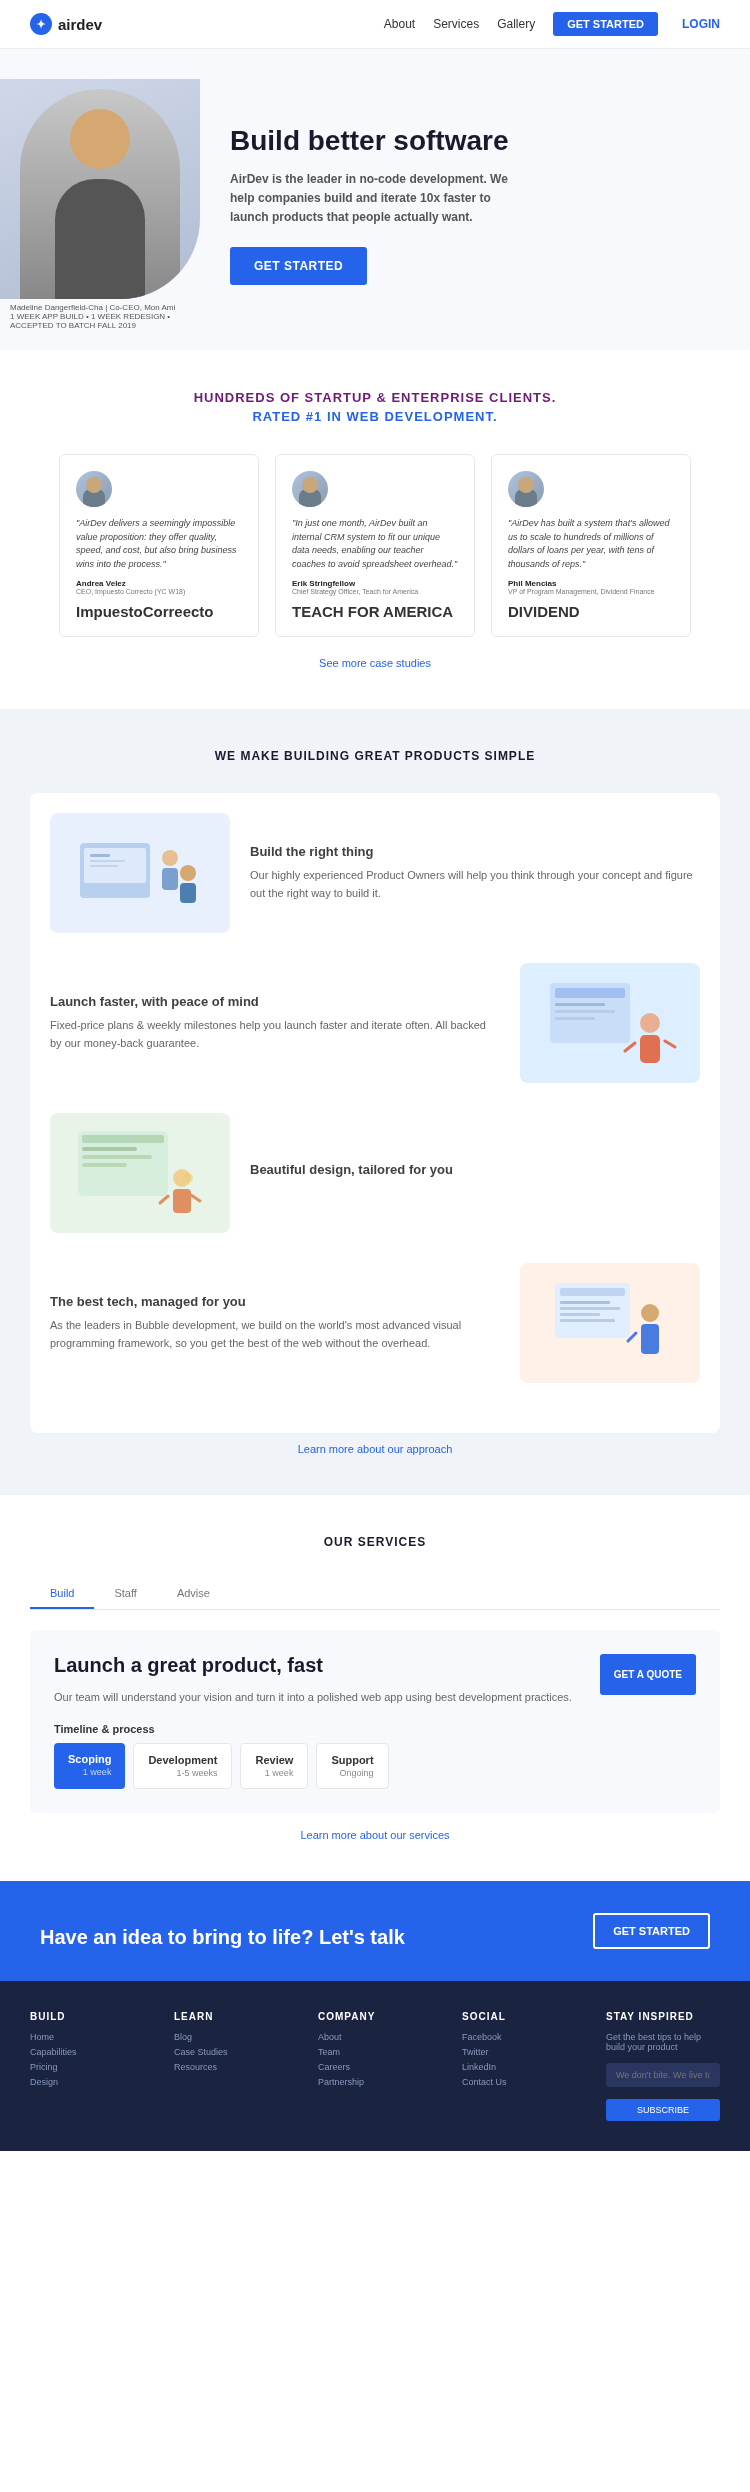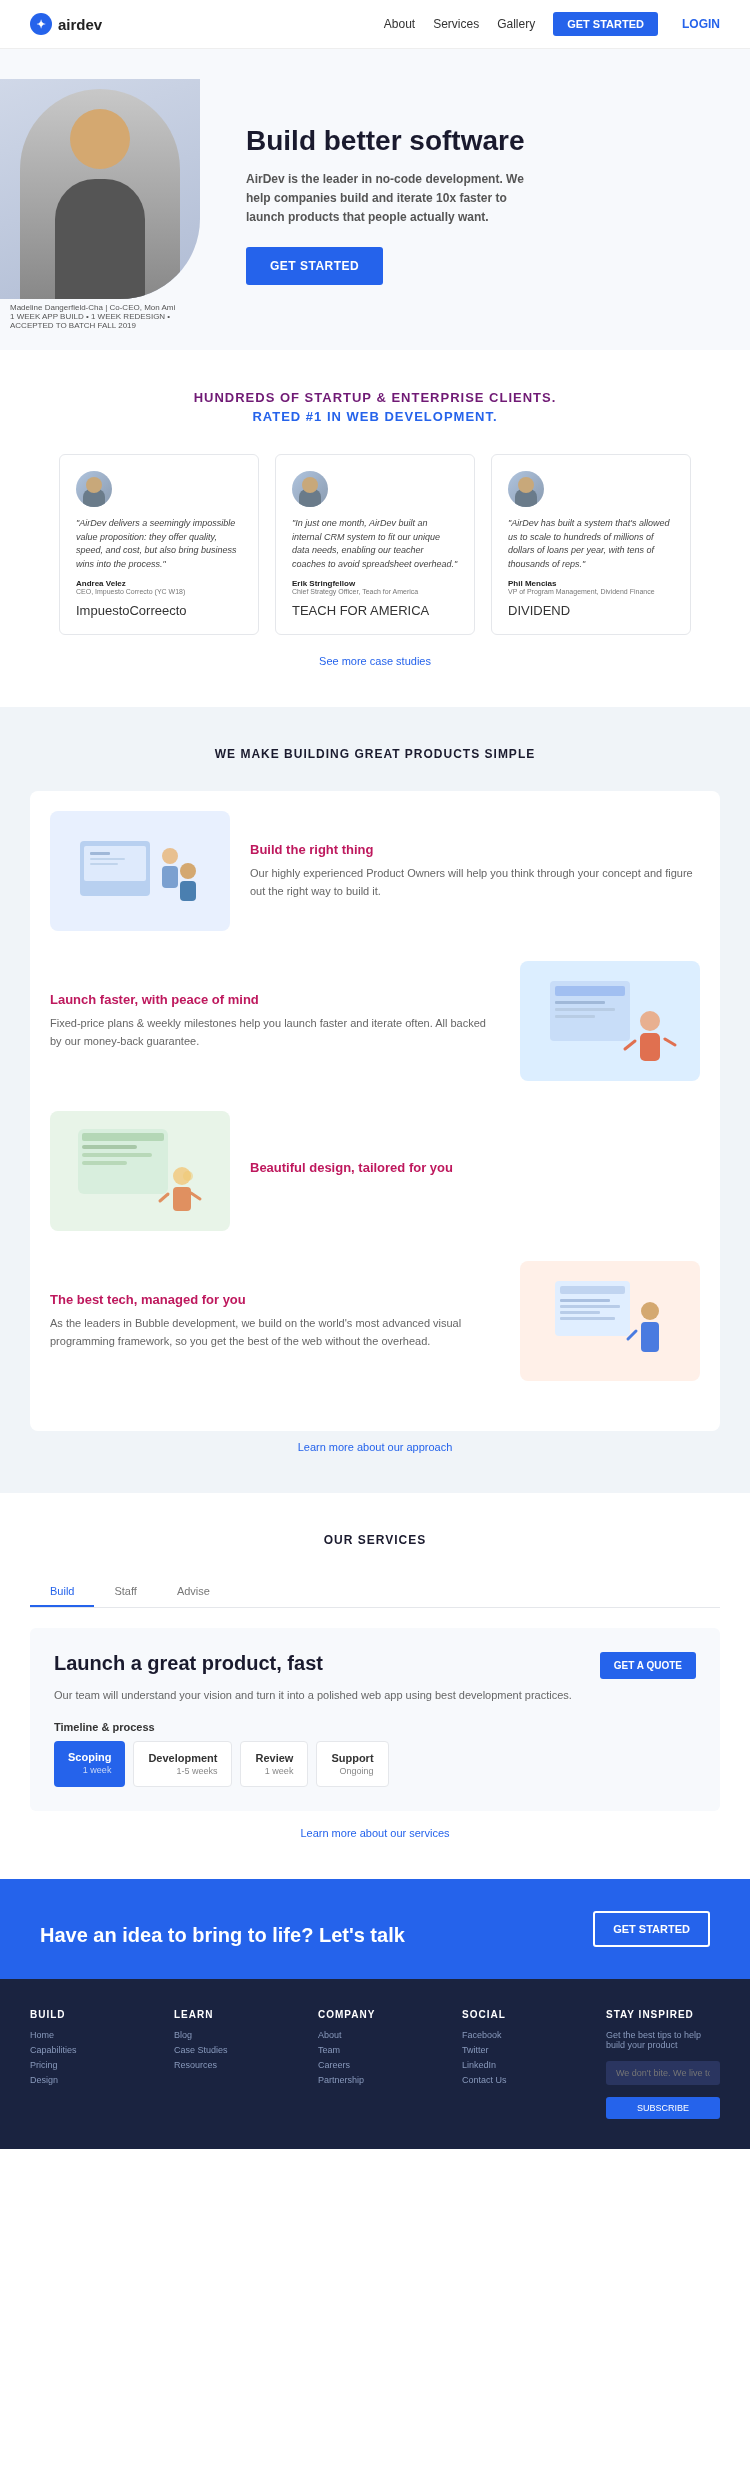--- a/index.html
+++ b/index.html
@@ -47,21 +47,21 @@
     }
     .hero-person::before {
       content: '';
       position: absolute; top: 20px; left: 50%; transform: translateX(-50%);
       width: 60px; height: 60px;
       background: #d4a870;
       border-radius: 50%;
       z-index: 1;
     }
     .hero-caption { font-size: 8px; color: #555; padding: 4px 0 0 10px; }
-    .hero-content { flex: 1; padding: 0 46px; }
+    .hero-content { flex: 1; padding: 0 30px; }
     .hero-title { font-size: 28px; font-weight: bold; color: #1a1a2e; line-height: 1.2; margin-bottom: 12px; }
     .hero-desc { font-size: 12px; color: #555; line-height: 1.6; margin-bottom: 20px; max-width: 300px; font-weight: bold; }
     .hero-btn { background: #2563eb; color: #fff; font-size: 12px; font-weight: bold; padding: 12px 24px; border-radius: 3px; border: none; cursor: pointer; letter-spacing: 0.5px; }
 
     
     .social-proof { padding: 40px 30px; text-align: center; background: #fff; }
     .social-proof-title { font-size: 13px; font-weight: bold; color: #701a75; letter-spacing: 1px; margin-bottom: 4px; }
     .social-proof-subtitle { font-size: 13px; font-weight: bold; color: #2563eb; letter-spacing: 1px; margin-bottom: 30px; }
     .testimonials { display: flex; gap: 16px; justify-content: center; }
     .testimonial-card {
@@ -77,53 +77,53 @@
       content: ''; position: absolute; bottom: 0; left: 50%; transform: translateX(-50%);
       width: 22px; height: 18px; background: #6a7b8a; border-radius: 8px 8px 0 0;
     }
     .testimonial-avatar::before {
       content: ''; position: absolute; top: 6px; left: 50%; transform: translateX(-50%);
       width: 16px; height: 16px; background: #c8a87a; border-radius: 50%; z-index: 1;
     }
     .testimonial-text { font-size: 9px; color: #444; line-height: 1.5; margin-bottom: 8px; font-style: italic; }
     .testimonial-name { font-size: 8px; font-weight: bold; color: #222; }
     .testimonial-role { font-size: 7px; color: #777; }
-    .testimonial-logo { margin-top: 8px; font-size: 13px; color: #333; font-weight: normal; }
+    .testimonial-logo { margin-top: 8px; font-size: 15px; color: #333; font-weight: bold; }
     .see-more { margin-top: 20px; font-size: 11px; color: #2563eb; }
 
     
     .we-make { padding: 40px 30px; background: #f0f4f8; }
     .section-title { font-size: 12px; font-weight: bold; color: #1a1a2e; letter-spacing: 1px; text-align: center; margin-bottom: 30px; }
     .features-card { background: #fff; border-radius: 8px; padding: 20px; }
     .feature-row { display: flex; align-items: center; margin-bottom: 30px; gap: 20px; }
     .feature-row.reverse { flex-direction: row-reverse; }
     .feature-illustration {
       width: 180px; height: 120px; flex-shrink: 0;
       background: #e8f0fe; border-radius: 8px;
       display: flex; align-items: center; justify-content: center;
       position: relative; overflow: hidden;
     }
     .feature-content { flex: 1; }
-    .feature-title { font-size: 13px; font-weight: bold; color: #be185d; margin-bottom: 8px; }
+    .feature-title { font-size: 13px; font-weight: bold; color: #404040; margin-bottom: 8px; }
     .feature-desc { font-size: 11px; color: #666; line-height: 1.6; }
     .learn-more-link { display: block; text-align: center; font-size: 11px; color: #2563eb; margin-top: 10px; }
 
     
     .services { padding: 40px 30px; background: #fff; }
     .services-tabs { display: flex; gap: 0; margin-bottom: 20px; border-bottom: 1px solid #e5e7eb; }
     .services-tab {
       padding: 8px 20px; font-size: 11px; color: #777; cursor: pointer;
       border-bottom: 2px solid transparent;
     }
     .services-tab.active { color: #2563eb; border-bottom: 2px solid #2563eb; }
     .services-content { background: #f7f9fc; border-radius: 6px; padding: 24px; display: flex; gap: 20px; align-items: flex-start; }
     .services-text { flex: 1; }
     .services-main-title { font-size: 20px; font-weight: bold; color: #1a1a2e; margin-bottom: 12px; }
     .services-desc { font-size: 11px; color: #666; line-height: 1.6; margin-bottom: 16px; }
-    .services-quote-btn { background: #2563eb; color: #fff; font-size: 10px; font-weight: bold; padding: 8px 14px; border-radius: 3px; border: none; cursor: pointer; white-space: nowrap; }
+    .services-quote-btn { background: #2563eb; color: #fff; font-size: 10px; font-weight: bold; padding: 15px 14px; border-radius: 3px; border: none; cursor: pointer; white-space: nowrap; }
     .services-right { display: flex; flex-direction: column; gap: 10px; }
     .timeline-label { font-size: 11px; font-weight: bold; color: #333; margin-top: 10px; margin-bottom: 8px; }
     .timeline { display: flex; gap: 8px; }
     .timeline-step { padding: 10px 14px; border-radius: 4px; text-align: right; }
     .timeline-step.active { background: #2563eb; color: #fff; }
     .timeline-step:not(.active) { background: #fff; border: 1px solid #e5e7eb; color: #333; }
     .timeline-step-name { font-size: 11px; font-weight: bold; display: block; }
     .timeline-step-dur { font-size: 9px; display: block; margin-top: 2px; }
     .timeline-step.active .timeline-step-dur { color: #c8d9f8; }
     .timeline-step:not(.active) .timeline-step-dur { color: #888; }

